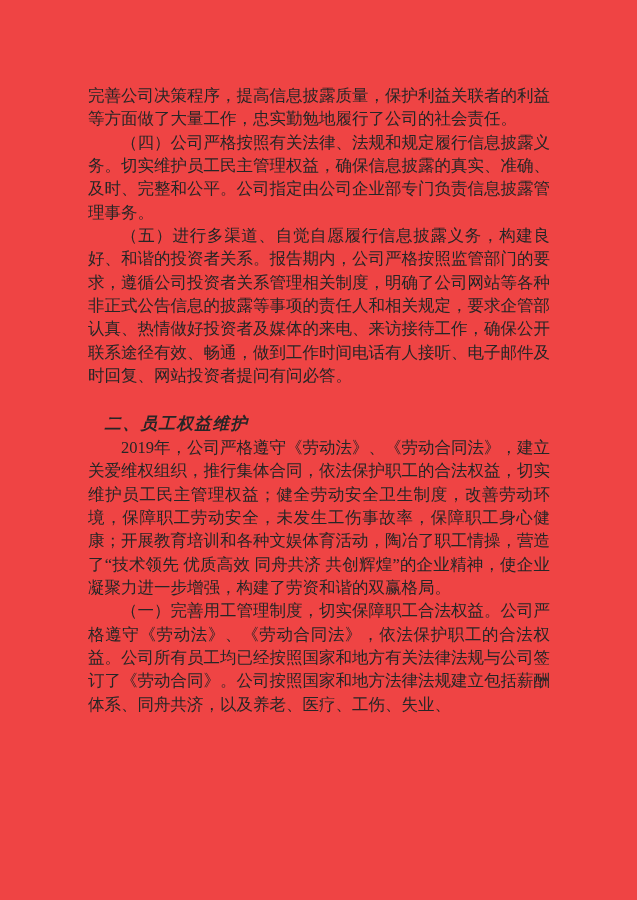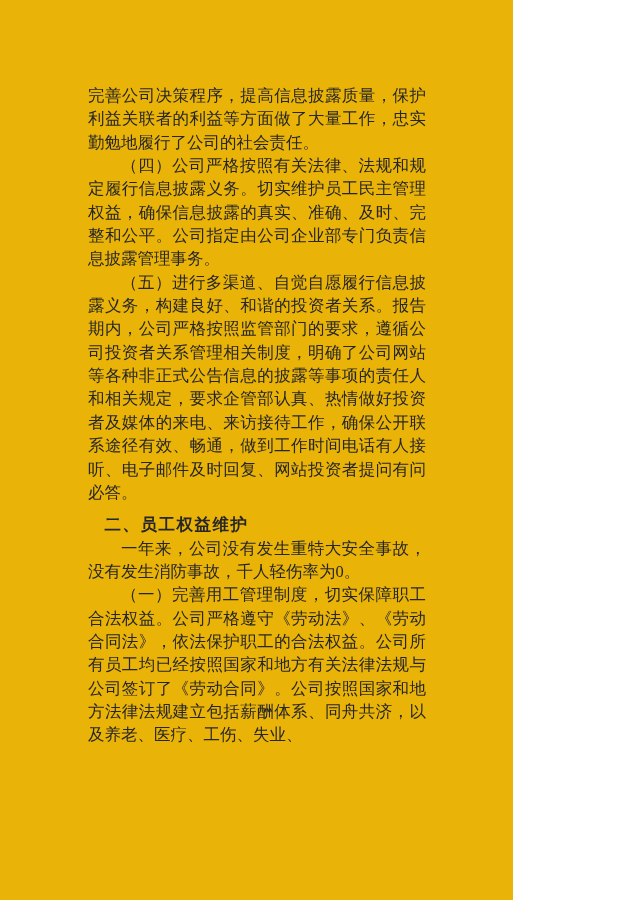--- a/index.html
+++ b/index.html
@@ -7,58 +7,59 @@
     padding: 0;
   }
   body {
     width: 637px;
     height: 900px;
     background: #ffffff;
     overflow: hidden;
   }
   .page {
     box-sizing: border-box;
-    width: 513px;
+    width: 637px;
     height: 900px;
-    background: #eab308;
+    background: #ef4444;
     padding: 84px 87px 0 88px;
     font-family: "Liberation Serif", "DejaVu Serif", serif;
     color: #262626;
     font-size: 16.5px;
     line-height: 23.35px;
     text-align: justify;
     text-justify: inter-character;
   }
   .para {
     margin: 0;
     text-indent: 2em;
   }
   .para.first {
     text-indent: 0;
   }
   .heading {
-    margin: 9px 0 0 0;
+    margin: 25px 0 0 0;
     font-size: 16.5px;
     line-height: 23.35px;
     font-weight: bold;
+    font-style: italic;
     letter-spacing: 1.5px;
     text-indent: 1em;
   }
 </style>
 </head>
 <body>
 
 <div class="page">
 
   <section>
     <p class="para first">完善公司决策程序，提高信息披露质量，保护利益关联者的利益等方面做了大量工作，忠实勤勉地履行了公司的社会责任。</p>
     <p class="para">（四）公司严格按照有关法律、法规和规定履行信息披露义务。切实维护员工民主管理权益，确保信息披露的真实、准确、及时、完整和公平。公司指定由公司企业部专门负责信息披露管理事务。</p>
     <p class="para">（五）进行多渠道、自觉自愿履行信息披露义务，构建良好、和谐的投资者关系。报告期内，公司严格按照监管部门的要求，遵循公司投资者关系管理相关制度，明确了公司网站等各种非正式公告信息的披露等事项的责任人和相关规定，要求企管部认真、热情做好投资者及媒体的来电、来访接待工作，确保公开联系途径有效、畅通，做到工作时间电话有人接听、电子邮件及时回复、网站投资者提问有问必答。</p>
   </section>
 
   <h2 class="heading">二、员工权益维护</h2>
 
   <section>
-    <p class="para">一年来，公司没有发生重特大安全事故，没有发生消防事故，千人轻伤率为0。</p>
+    <p class="para">2019年，公司严格遵守《劳动法》、《劳动合同法》，建立关爱维权组织，推行集体合同，依法保护职工的合法权益，切实维护员工民主管理权益；健全劳动安全卫生制度，改善劳动环境，保障职工劳动安全，未发生工伤事故率，保障职工身心健康；开展教育培训和各种文娱体育活动，陶冶了职工情操，营造了“技术领先 优质高效 同舟共济 共创辉煌”的企业精神，使企业凝聚力进一步增强，构建了劳资和谐的双赢格局。</p>
     <p class="para">（一）完善用工管理制度，切实保障职工合法权益。公司严格遵守《劳动法》、《劳动合同法》，依法保护职工的合法权益。公司所有员工均已经按照国家和地方有关法律法规与公司签订了《劳动合同》。公司按照国家和地方法律法规建立包括薪酬体系、同舟共济，以及养老、医疗、工伤、失业、</p>
   </section>
 
 </div>
 
 </body></html>

